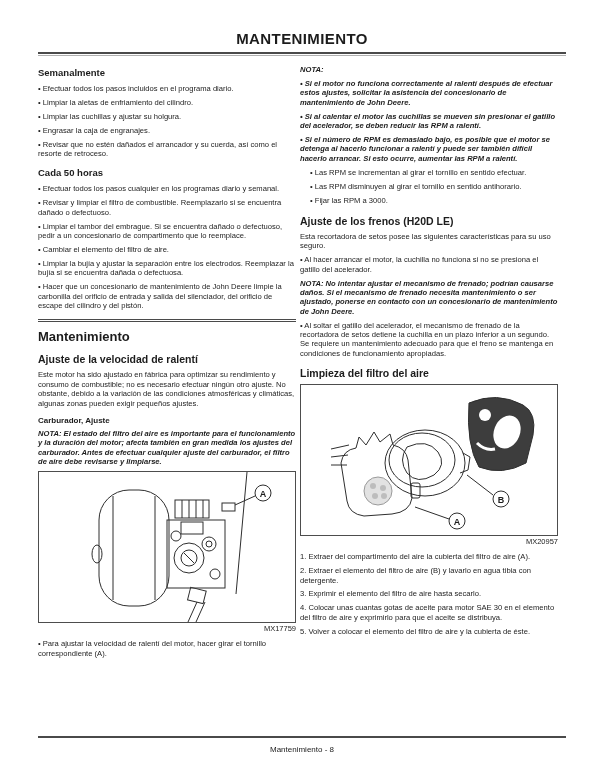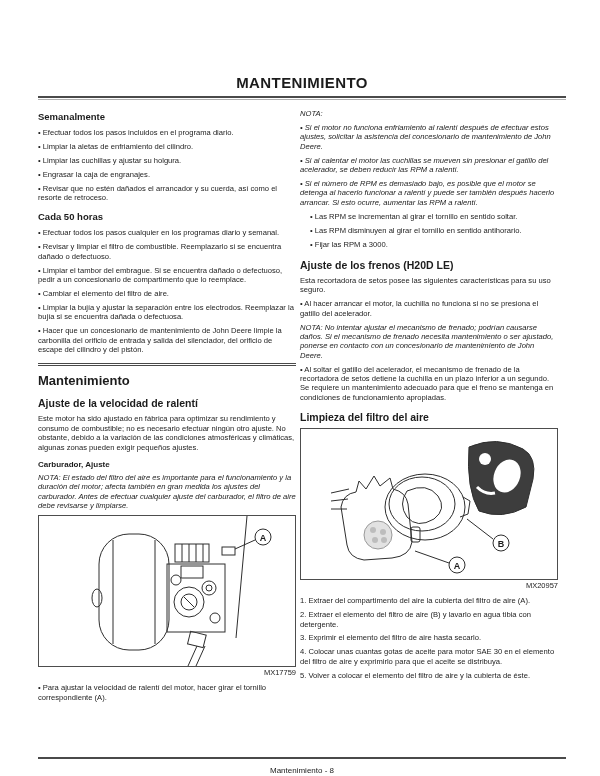--- a/index.html
+++ b/index.html
@@ -1,47 +1,47 @@
 <!DOCTYPE html>
 <html><head>
 <meta charset="utf-8">
 <style>
   html,body{margin:0;padding:0;background:#ffffff;}
   body{
     width:600px;height:776px;position:relative;overflow:hidden;
     font-family:"Liberation Sans","DejaVu Sans",sans-serif;
     color:#1c1c1c;-webkit-font-smoothing:antialiased;
   }
-  .page{padding:30px 34px 0 38px;margin-top:44px;}
+  .page{padding:30px 34px 0 38px;}
   .title{
     text-align:center;font-size:15px;font-weight:bold;letter-spacing:.4px;
     margin:0 0 5px 0;
   }
   .rule-double{height:1px;border-top:2px solid #4a4a4a;border-bottom:1px solid #b0b0b0;}
   .cols{display:flex;gap:4px;margin-top:9px;align-items:flex-start;}
   .col{width:258px;}
   p{margin:0 0 4.5px 0;font-size:7.6px;line-height:9.4px;}
   .h-small{font-size:9.5px;font-weight:bold;margin:2px 0 6px;}
   .h-small2{font-size:9.5px;font-weight:bold;margin:9px 0 6px;}
   .h-big{font-size:13px;font-weight:bold;margin:7px 0 7px;}
   .h-med{font-size:10.5px;font-weight:bold;margin:9px 0 5px;}
   .h-tiny{font-size:8px;font-weight:bold;margin:8px 0 4px;}
-  .note{font-weight:normal;font-style:italic;}
+  .note{font-weight:bold;font-style:italic;}
   .sub{margin-left:10px;margin-bottom:5px;}
   .sect-rule{height:1px;border-top:1px solid #4a4a4a;border-bottom:1px solid #4a4a4a;margin:9px 0 0;}
   .figure{
     border:1px solid #4d4d4d;height:150px;margin:4px 0 1px;background:#fff;
     position:relative;overflow:hidden;
   }
   .fig-caption{text-align:right;font-size:7.5px;margin:1px 0 6px;color:#222;}
   svg{display:block;}
   .lineart{stroke:#2e2e2e;stroke-width:1;fill:none;}
   .callout{stroke:#2e2e2e;stroke-width:1;fill:#fff;}
   .callout-txt{font-family:"Liberation Sans",sans-serif;font-size:9px;font-weight:bold;fill:#1c1c1c;text-anchor:middle;}
-  .footer{position:absolute;left:38px;right:34px;bottom:1px;}
+  .footer{position:absolute;left:38px;right:34px;bottom:22px;}
   .footer-rule{border-top:2px solid #4a4a4a;}
   .footer-text{text-align:center;font-size:8px;margin-top:7px;}
 </style>
 </head>
 <body>
 
 <div class="page">
 
   <h1 class="title">MANTENIMIENTO</h1>
   <div class="rule-double"></div>
@@ -109,24 +109,24 @@
           <text class="callout-txt" x="224" y="24.5">A</text>
         </svg>
       </div>
       <div class="fig-caption">MX17759</div>
 
       <p>• Para ajustar la velocidad de ralentí del motor, hacer girar el tornillo correspondiente (A).</p>
     </div>
 
     <div class="col">
       <p class="note">NOTA:</p>
-      <p class="note">• Si el motor no funciona enfriamiento al ralentí después de efectuar estos ajustes, solicitar la asistencia del concesionario de mantenimiento de John Deere.</p>
+      <p class="note">• Si el motor no funciona correctamente al ralentí después de efectuar estos ajustes, solicitar la asistencia del concesionario de mantenimiento de John Deere.</p>
       <p class="note">• Si al calentar el motor las cuchillas se mueven sin presionar el gatillo del acelerador, se deben reducir las RPM a ralentí.</p>
-      <p class="note">• Si el número de RPM es demasiado bajo, es posible que el motor se detenga al hacerlo funcionar a ralentí y puede ser también después hacerlo arrancar. Si esto ocurre, aumentar las RPM a ralentí.</p>
-      <p class="sub">• Las RPM se incrementan al girar el tornillo en sentido soltar.</p>
+      <p class="note">• Si el número de RPM es demasiado bajo, es posible que el motor se detenga al hacerlo funcionar a ralentí y puede ser también difícil hacerlo arrancar. Si esto ocurre, aumentar las RPM a ralentí.</p>
+      <p class="sub">• Las RPM se incrementan al girar el tornillo en sentido efectuar.</p>
       <p class="sub">• Las RPM disminuyen al girar el tornillo en sentido antihorario.</p>
       <p class="sub">• Fijar las RPM a 3000.</p>
 
       <h3 class="h-med">Ajuste de los frenos (H20D LE)</h3>
       <p>Esta recortadora de setos posee las siguientes características para su uso seguro.</p>
       <p>• Al hacer arrancar el motor, la cuchilla no funciona si no se presiona el gatillo del acelerador.</p>
       <p class="note">NOTA: No intentar ajustar el mecanismo de frenado; podrían causarse daños. Si el mecanismo de frenado necesita mantenimiento o ser ajustado, ponerse en contacto con un concesionario de mantenimiento de John Deere.</p>
       <p>• Al soltar el gatillo del acelerador, el mecanismo de frenado de la recortadora de setos detiene la cuchilla en un plazo inferior a un segundo. Se requiere un mantenimiento adecuado para que el freno se mantenga en condiciones de funcionamiento apropiadas.</p>
 
       <h3 class="h-med">Limpieza del filtro del aire</h3>

